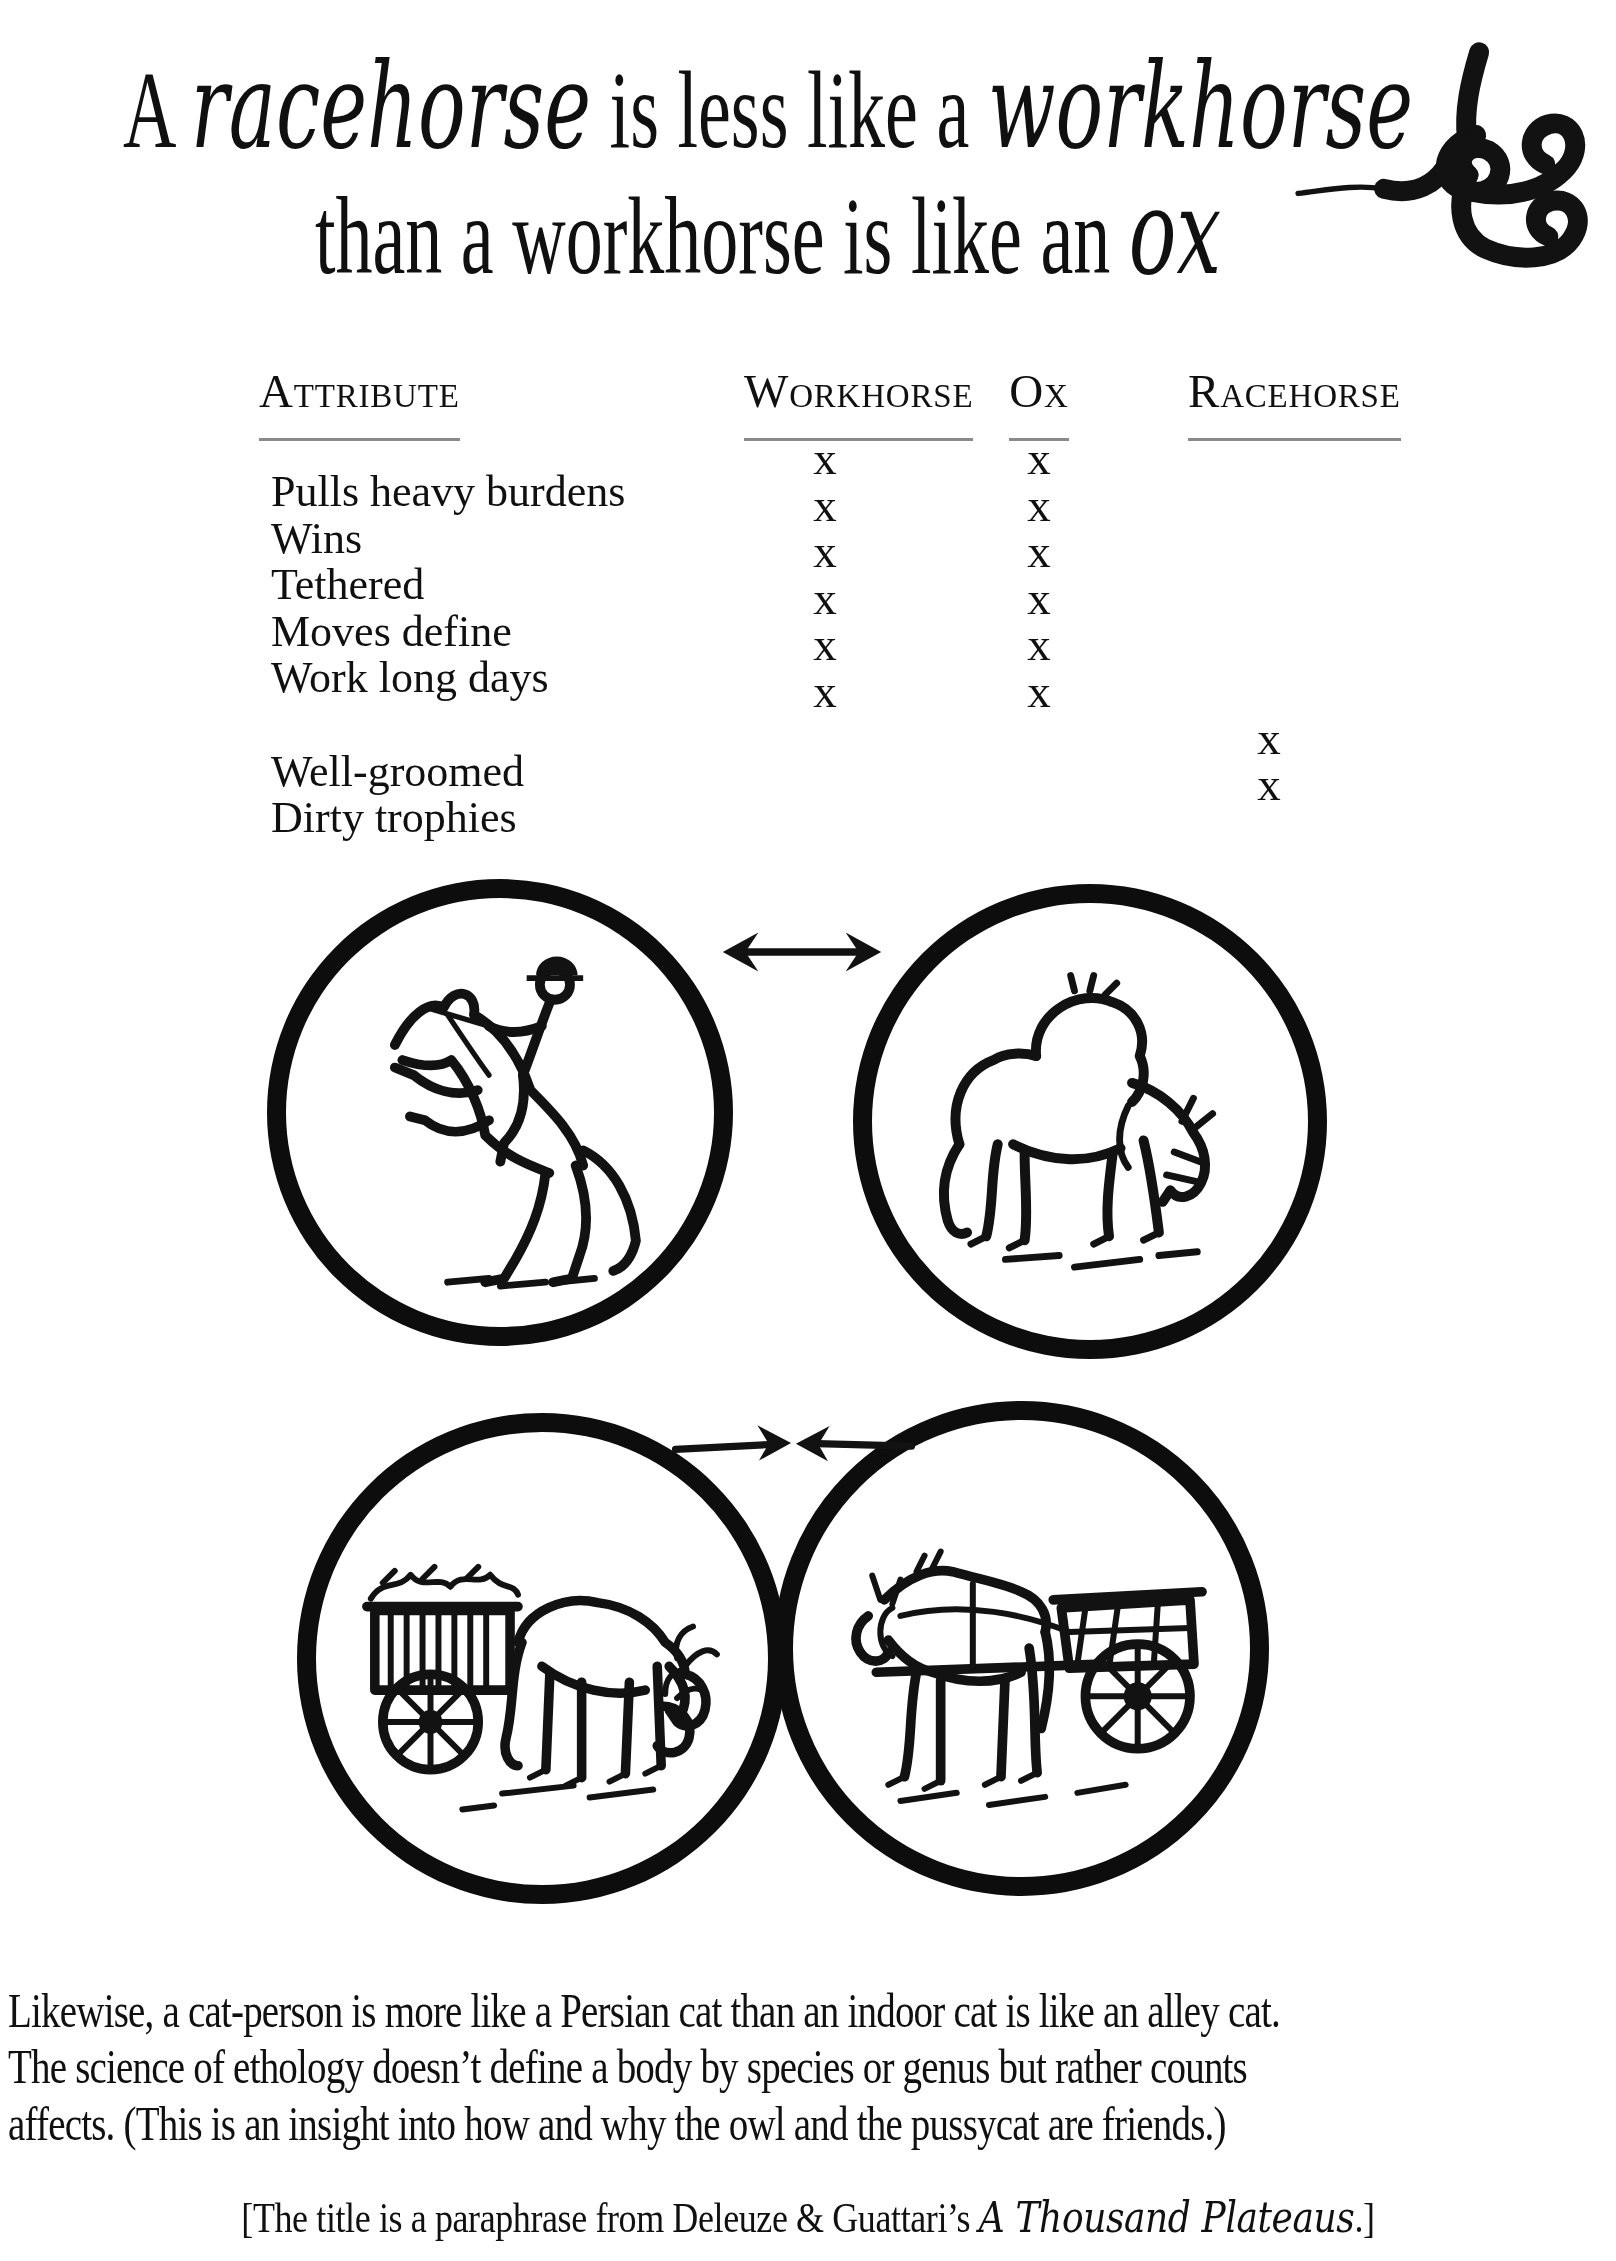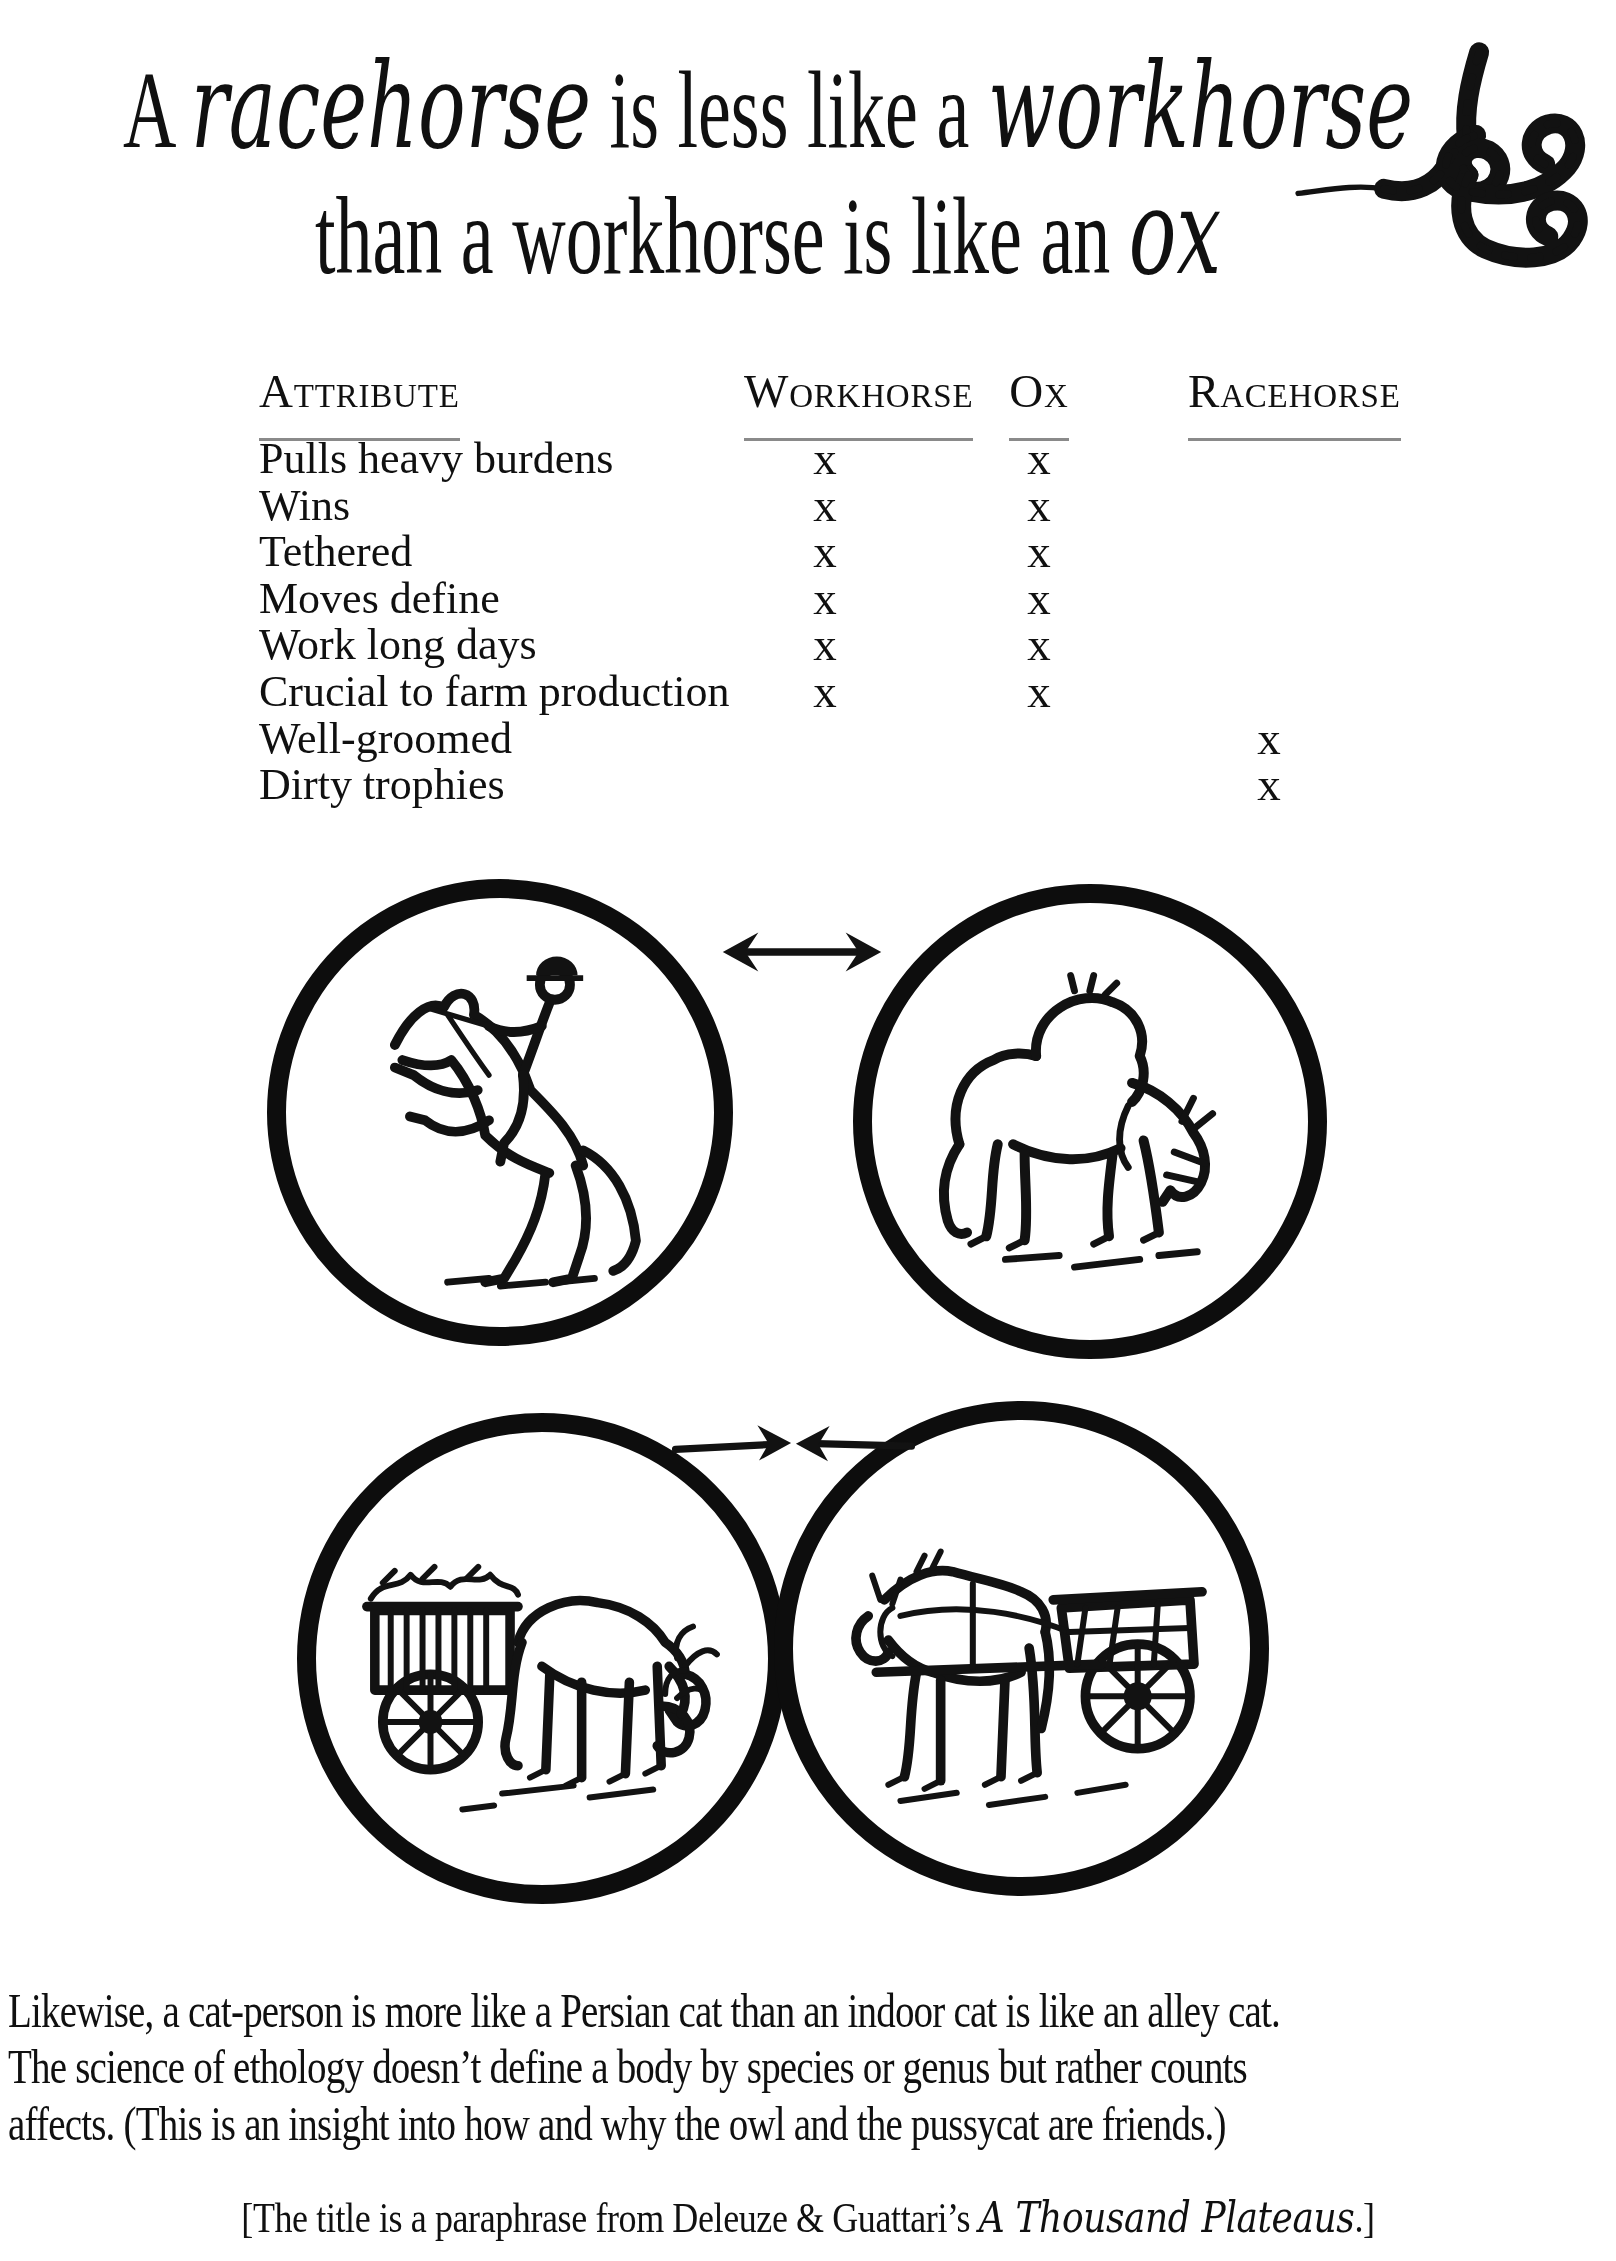--- a/index.html
+++ b/index.html
@@ -27,21 +27,21 @@
   .tbl-head{position:absolute;left:259px;top:364px;width:1131px;height:65px;font-size:47px;}
   .tbl-head span{font-variant:small-caps;letter-spacing:0.8px;border-bottom:3.2px solid #8a8a8a;padding-bottom:20px;}
   .h-attr{position:absolute;left:0;}
   .h-col{position:absolute;text-align:center;}
   .h-work{left:485px;width:162px;}
   .h-ox{left:699px;width:162px;}
   .h-race{left:929px;width:162px;}
   .h-col span{display:inline-block;}
   .tbl-rows{position:absolute;left:259px;top:435px;width:1131px;height:388px;font-size:44px;}
   .t-row{position:absolute;left:0;width:1131px;height:47px;line-height:47px;white-space:nowrap;}
-  .c-label{position:absolute;left:0;}
+  .c-label{position:absolute;left:12px;margin-top:33px;}
   .c-mark{position:absolute;width:162px;text-align:center;font-size:47px;}
   .c-work{left:485px;}
   .c-ox{left:699px;}
   .c-race{left:929px;}
   
   .ring{position:absolute;border:19.4px solid #0d0d0d;border-radius:50%;background:#fff;box-sizing:border-box;}
   .ring svg{position:absolute;left:6%;top:6%;width:88%;height:88%;}
   .ring-tl{left:267px;top:879px;width:466px;height:467px;}
   .ring-tr{left:853px;top:884px;width:474px;height:475px;}
   .ring-bl{left:297px;top:1413px;width:490px;height:491px;}
@@ -123,21 +123,20 @@
     <span class="c-mark c-ox">x</span>
     <span class="c-mark c-race"></span>
   </div>
   <div class="t-row" style="top:186px">
     <span class="c-label">Work long days</span>
     <span class="c-mark c-work">x</span>
     <span class="c-mark c-ox">x</span>
     <span class="c-mark c-race"></span>
   </div>
   <div class="t-row" style="top:233px">
-    <span class="c-label">Crucial to farm production</span>
     <span class="c-mark c-work">x</span>
     <span class="c-mark c-ox">x</span>
     <span class="c-mark c-race"></span>
   </div>
   <div class="t-row" style="top:280px">
     <span class="c-label">Well-groomed</span>
     <span class="c-mark c-work"></span>
     <span class="c-mark c-ox"></span>
     <span class="c-mark c-race">x</span>
   </div>

